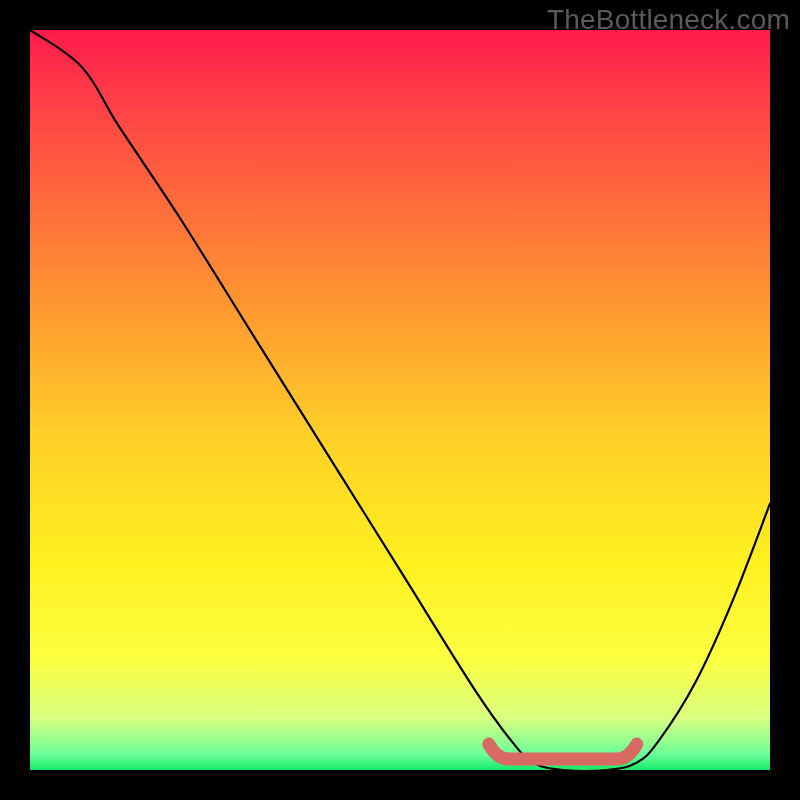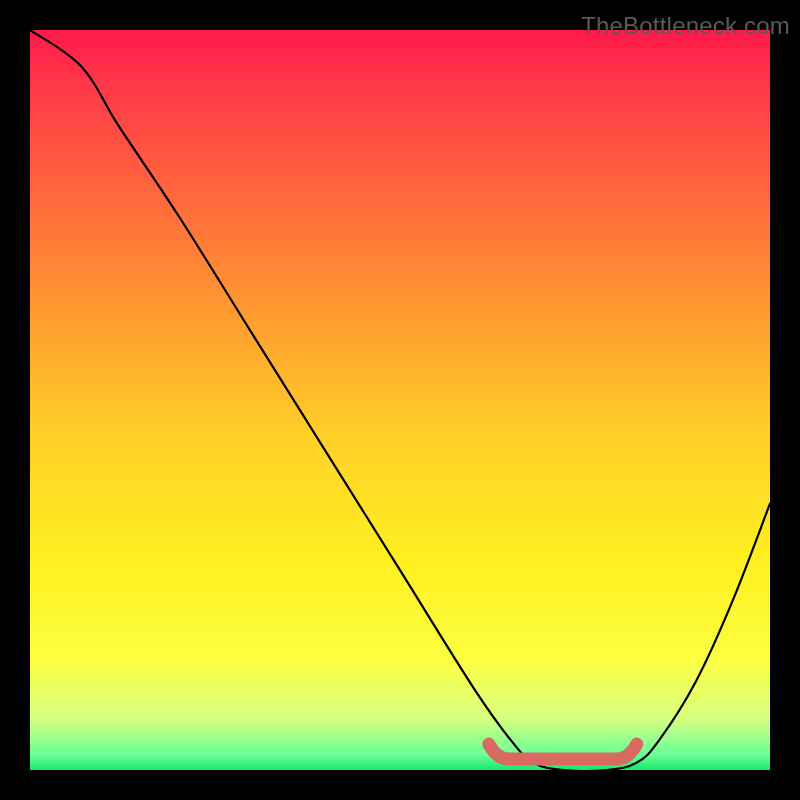--- a/index.html
+++ b/index.html
@@ -24,24 +24,24 @@
       #ff9a30 38%,
       #ffd028 55%,
       #fff020 72%,
       #fcff40 85%,
       #d8ff80 93%,
       #68ff98 98%,
       #18e868 100%);
   }
   .watermark {
     position: absolute;
-    top: 12px;
+    top: 4px;
     right: 10px;
     color: #5a5a5a;
-    font-size: 24px;
+    font-size: 28px;
     font-weight: 500;
     z-index: 10;
     letter-spacing: 0.2px;
   }
   svg.curve {
     position: absolute;
     left: 0; top: 0;
     width: 740px;
     height: 740px;
     z-index: 5;

